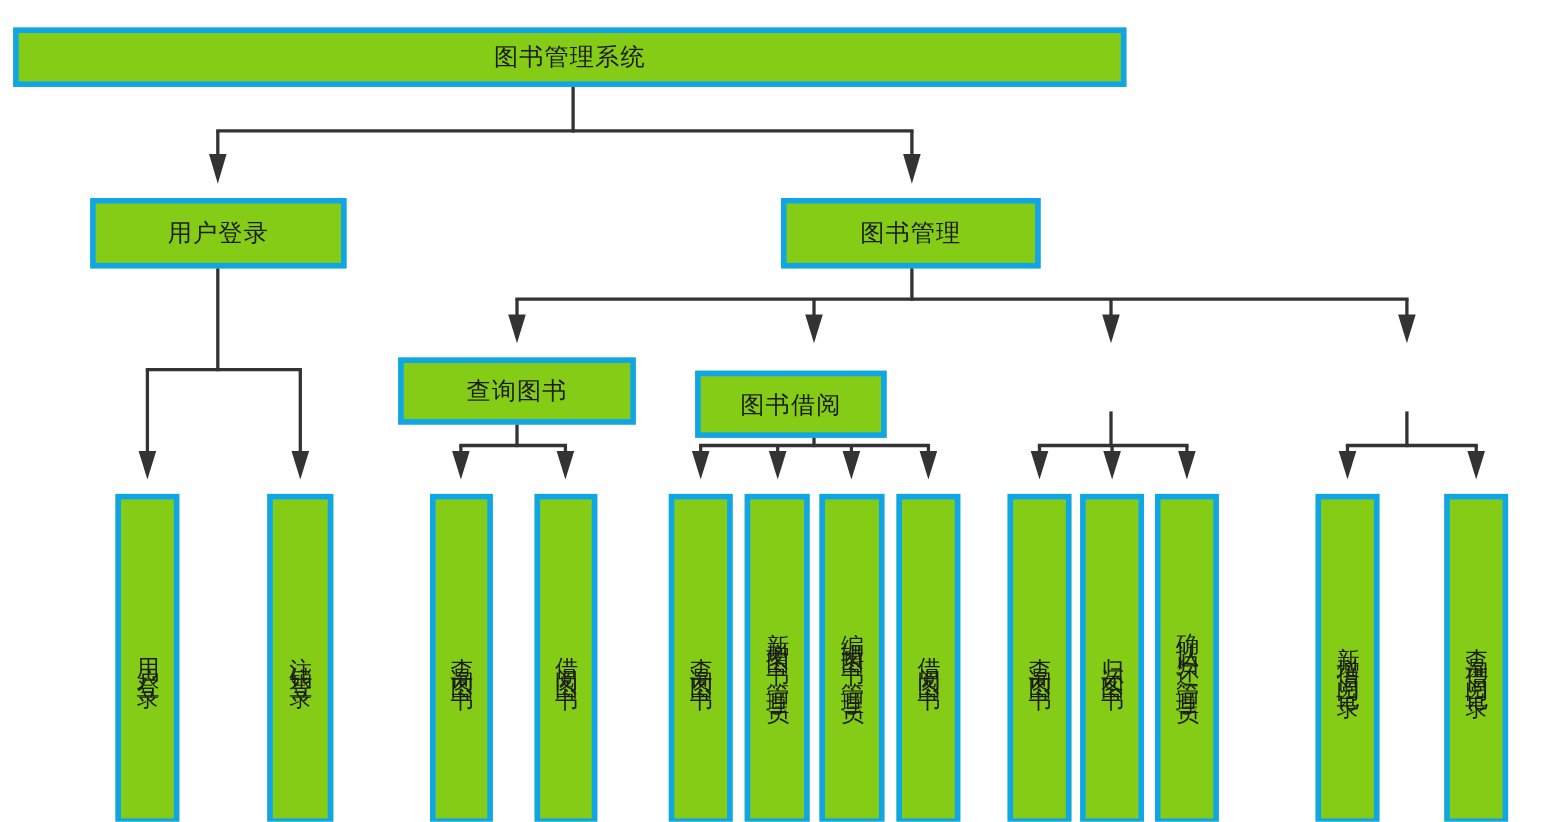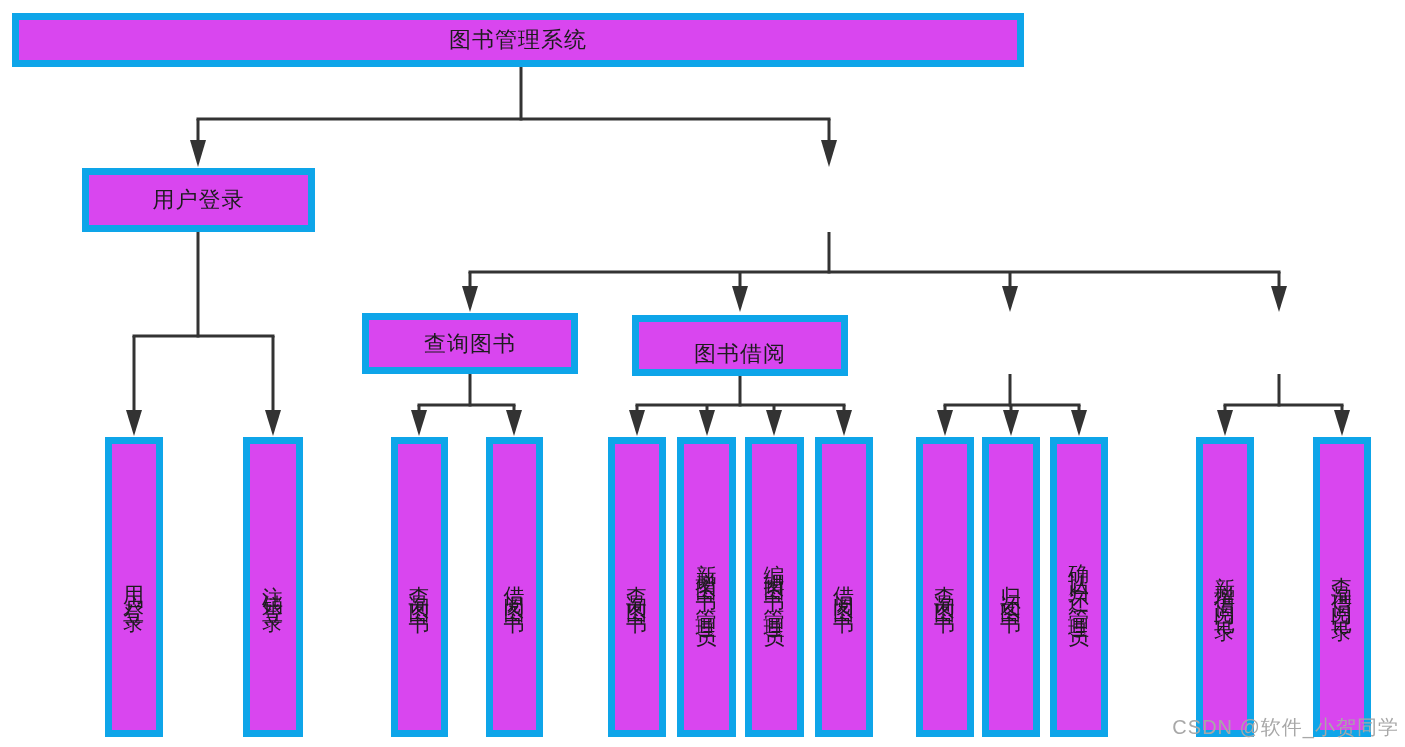--- a/index.html
+++ b/index.html
@@ -15,26 +15,27 @@
   }
   #connectors {
     position: absolute; left: 0; top: 0;
     width: 1405px; height: 747px;
   }
   #connectors line { stroke: #333333; stroke-width: 3; }
   #connectors polygon { fill: #333333; }
   .node {
     position: absolute;
     box-sizing: border-box;
-    background: #d946ef;
-    border: 7px solid #0ea5e9;
+    background: #84cc16;
+    border: 5px solid #0ea5e9;
     display: flex;
     align-items: center;
     justify-content: center;
     color: #1c1c1c;
+    margin-top: 12px;
   }
   .hlabel {
     font-size: 22px;
     letter-spacing: 1px;
     color: #1c1c1c;
     white-space: nowrap;
   }
   .vnode { top: 437px; height: 300px; }
   .vlabel {
     writing-mode: vertical-rl;
@@ -42,21 +43,21 @@
     font-size: 21px;
     letter-spacing: 9px;
     line-height: 1;
     color: #1c1c1c;
   }
   
   .n-root { left: 12px;  top: 13px;  width: 1012px; height: 54px; }
   .n-l2a  { left: 82px;  top: 168px; width: 233px;  height: 64px; }
   .n-l2b  { left: 710px; top: 168px; width: 236px;  height: 64px; }
   .n-l3a  { left: 362px; top: 313px; width: 216px;  height: 61px; }
-  .n-l3b  { left: 632px; top: 315px; width: 216px;  height: 61px; align-items: flex-end; }
+  .n-l3b  { left: 632px; top: 325px; width: 174px;  height: 61px; }
   .n-l3c  { left: 904px; top: 313px; width: 212px;  height: 61px; }
   .n-l3d  { left: 1172px;top: 313px; width: 214px;  height: 61px; }
   .n-a1 { left: 105px;  width: 58px; }
   .n-a2 { left: 243px;  width: 60px; }
   .n-b1 { left: 391px;  width: 57px; }
   .n-b2 { left: 486px;  width: 57px; }
   .n-c1 { left: 608px;  width: 58px; }
   .n-c2 { left: 677px;  width: 59px; }
   .n-c3 { left: 745px;  width: 59px; }
   .n-c4 { left: 815px;  width: 58px; }
@@ -142,20 +143,23 @@
     <polygon points="1334,410 1350,410 1342,436"></polygon>
   </svg>
 
   <div class="node n-root">
     <span class="hlabel">图书管理系统</span>
   </div>
 
   <div class="node n-l2a">
     <span class="hlabel">用户登录</span>
   </div>
+  <div class="node n-l2b">
+    <span class="hlabel">图书管理</span>
+  </div>
 
   <div class="node n-l3a">
     <span class="hlabel">查询图书</span>
   </div>
   <div class="node n-l3b">
     <span class="hlabel">图书借阅</span>
   </div>
 
   <div class="node vnode n-a1">
     <span class="vlabel">用户登录</span>
@@ -194,14 +198,13 @@
     <span class="vlabel">确认归还（管理员）</span>
   </div>
 
   <div class="node vnode n-e1">
     <span class="vlabel">新增借阅记录</span>
   </div>
   <div class="node vnode n-e2">
     <span class="vlabel">查询借阅记录</span>
   </div>
 
-  <div id="watermark">CSDN @软件_小贺同学</div>
 </div>
 
 </body></html>

